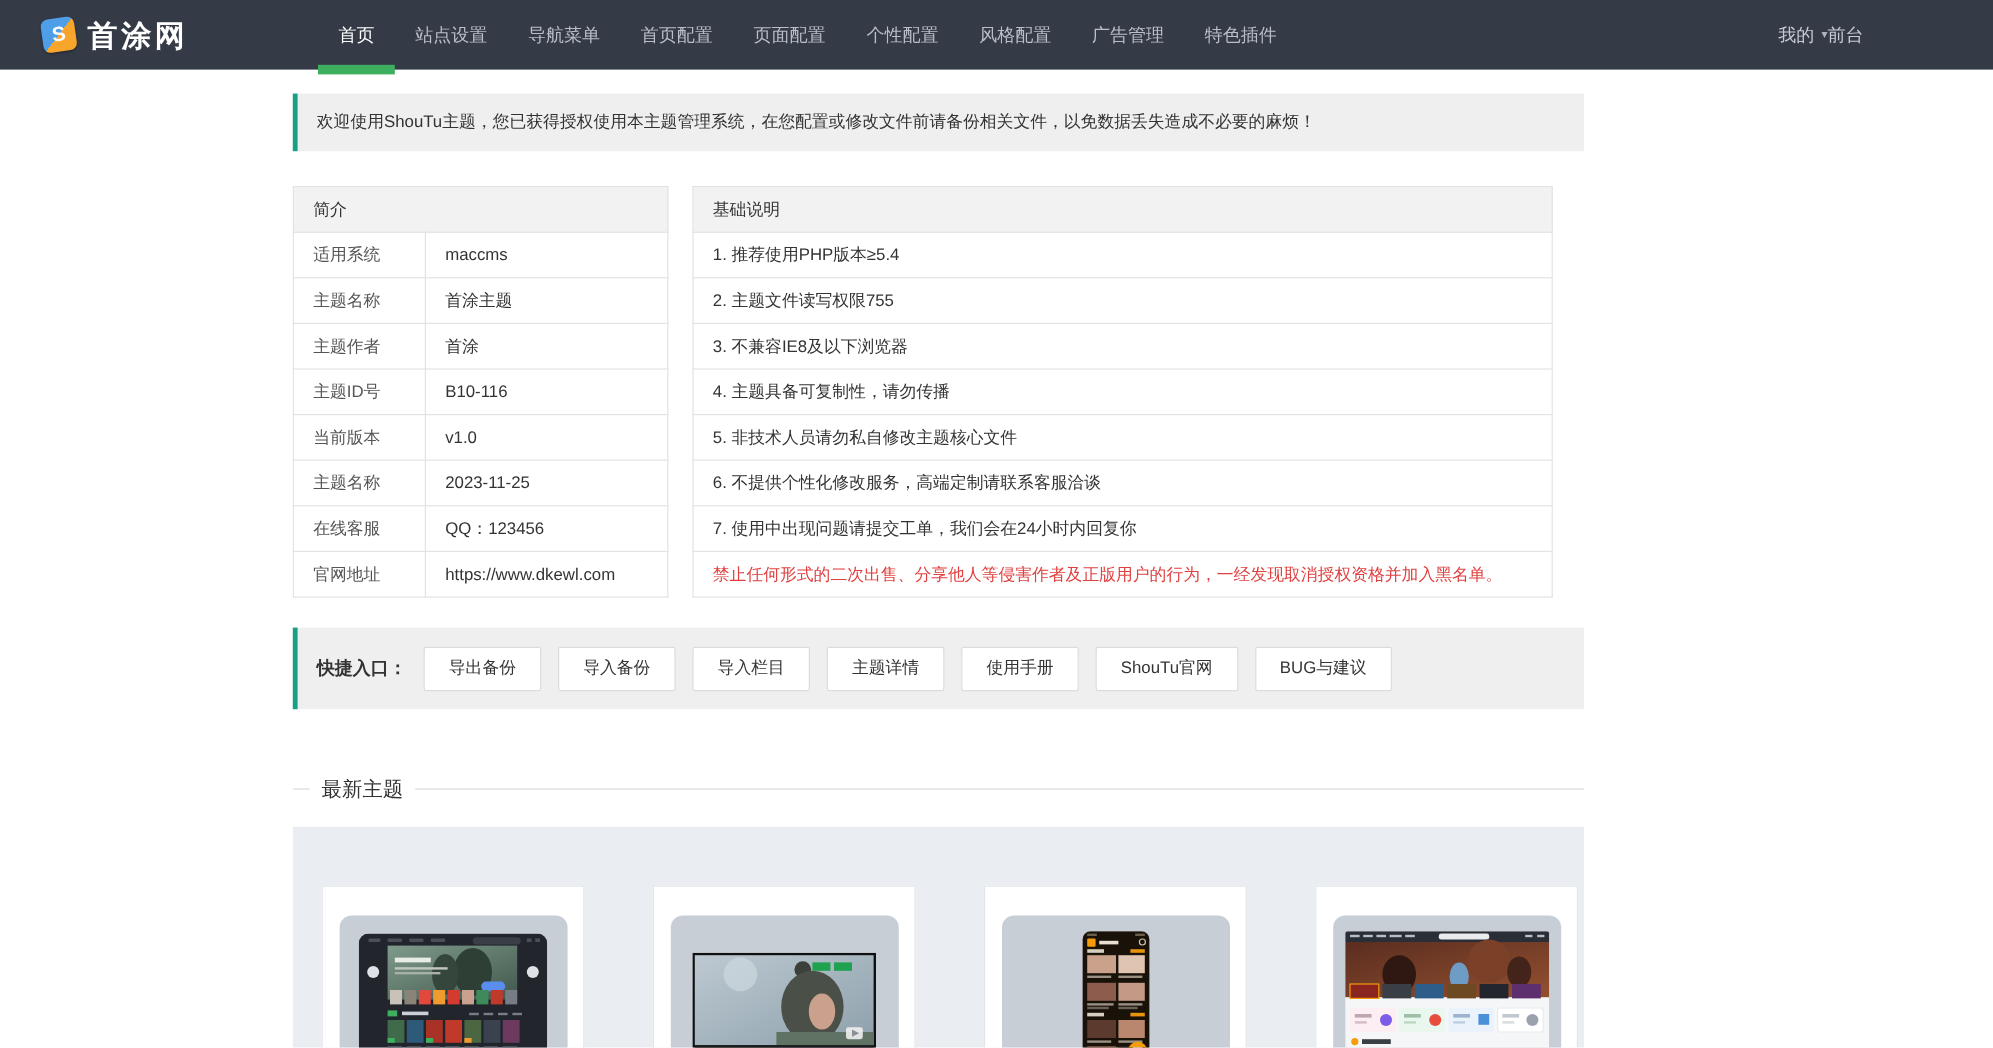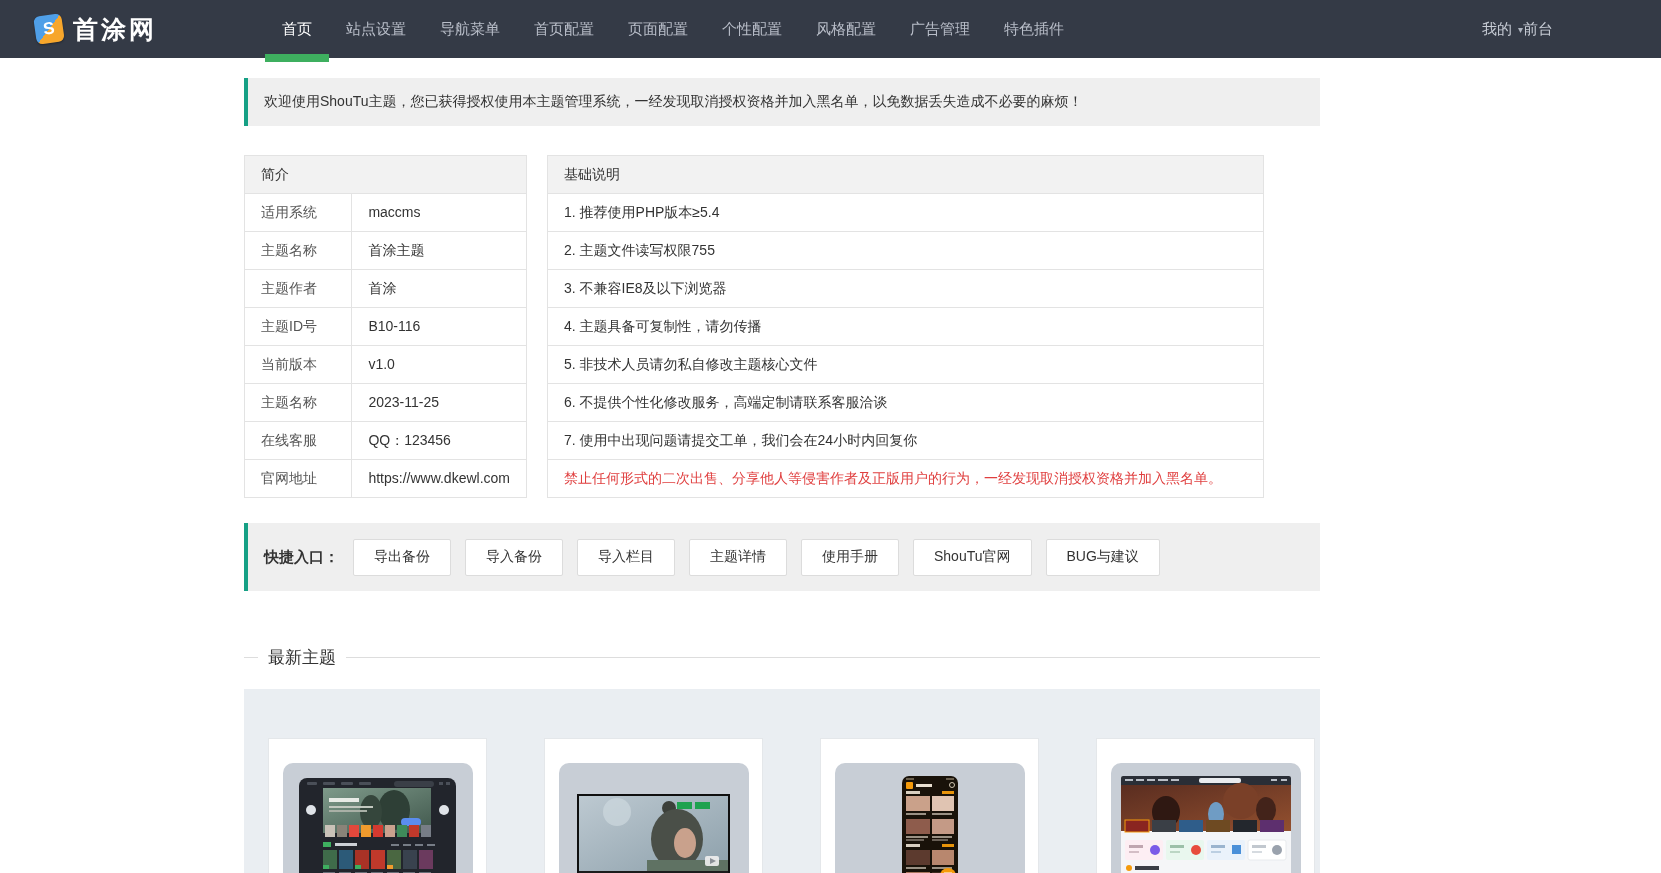--- a/index.html
+++ b/index.html
@@ -36,21 +36,21 @@
   
   .container{width:1076px;margin-left:244px;}
 
   
   .alert{margin-top:20px;background:#efefef;border-left:4px solid var(--teal-border);
     height:48px;display:flex;align-items:center;padding-left:16px;font-size:14px;color:#333;}
 
   
   .tables{display:flex;margin-top:29px;gap:20px;align-items:flex-start;}
   table{border-collapse:collapse;font-size:14px;background:#fff;}
-  .intro-table{width:283px;}
+  .intro-table{width:313px;}
   .notes-table{width:717px;}
   td{border:1px solid #e3e3e3;padding:9px 16px;line-height:19px;}
   .thead td{background:#f2f2f2;color:#333;}
   .intro-table td.lbl{width:110px;color:#555;}
   .notes-table td{color:#333;}
   .warning-row td{color:var(--warning-red);}
 
   
   .quick{margin-top:25px;background:#efefef;border-left:4px solid var(--teal-border);
     height:68px;display:flex;align-items:center;padding-left:16px;}
@@ -98,21 +98,21 @@
       <span data-interactable="false">我的</span>
       <span class="caret" data-interactable="false">▾</span>
     </span>
     <span data-interactable="true">前台</span>
   </div>
 </div>
 
 <div class="container">
 
   <div class="alert" data-interactable="false">
-    <span data-interactable="false">欢迎使用ShouTu主题，您已获得授权使用本主题管理系统，一经发现取消授权资格并加入黑名单，以免数据丢失造成不必要的麻烦！</span>
+    <span data-interactable="false">欢迎使用ShouTu主题，您已获得授权使用本主题管理系统，在您配置或修改文件前请备份相关文件，以免数据丢失造成不必要的麻烦！</span>
   </div>
 
   <div class="tables" data-interactable="false">
 
     <table class="intro-table" data-interactable="false">
       <tbody>
         <tr class="thead">
             <td colspan="2" data-interactable="false">简介</td>
           </tr>
         <tr>

